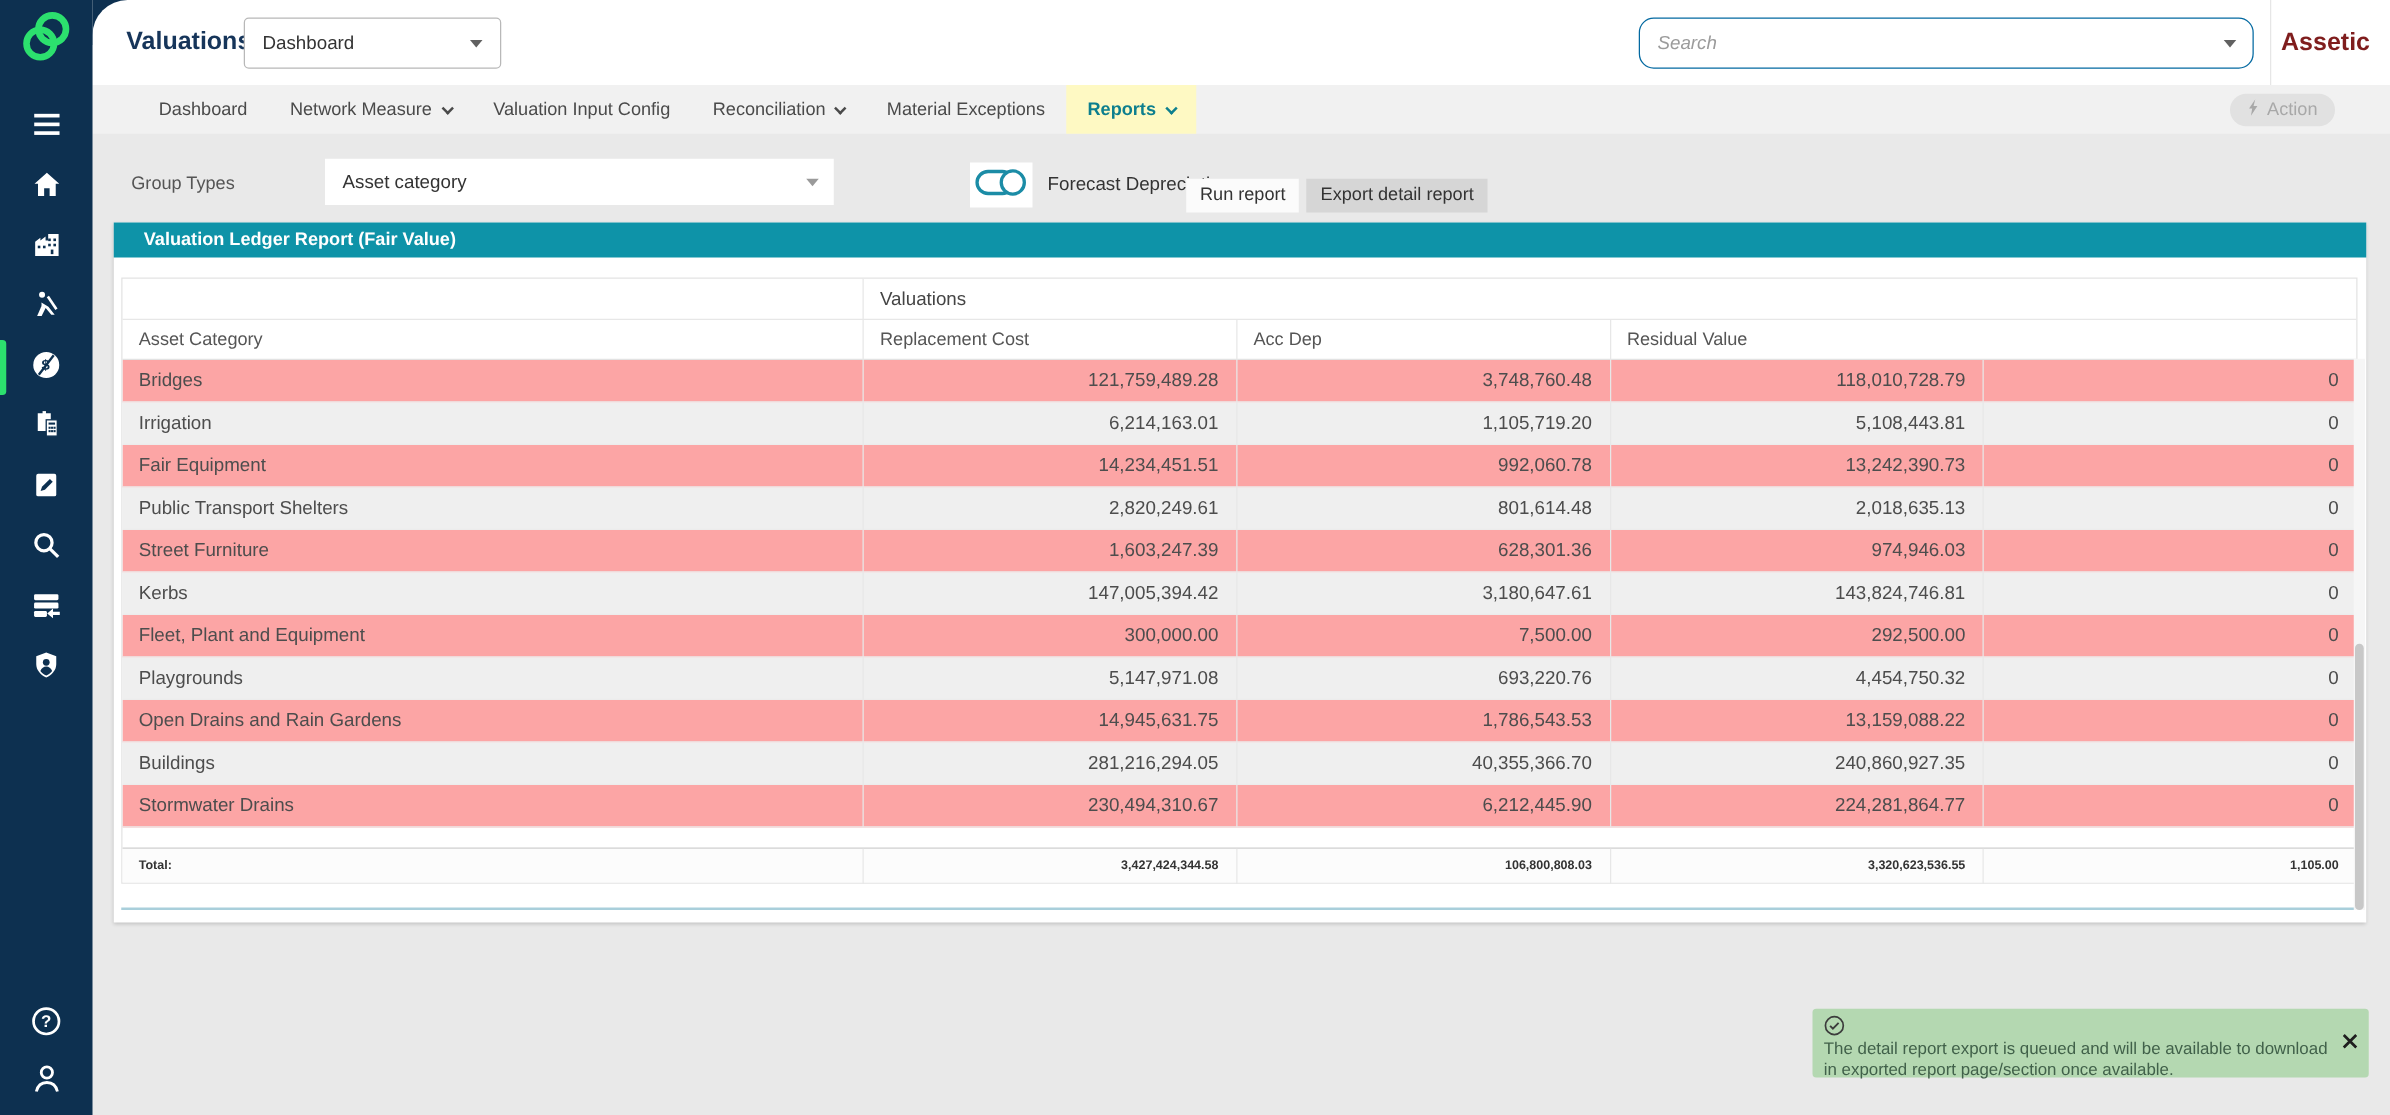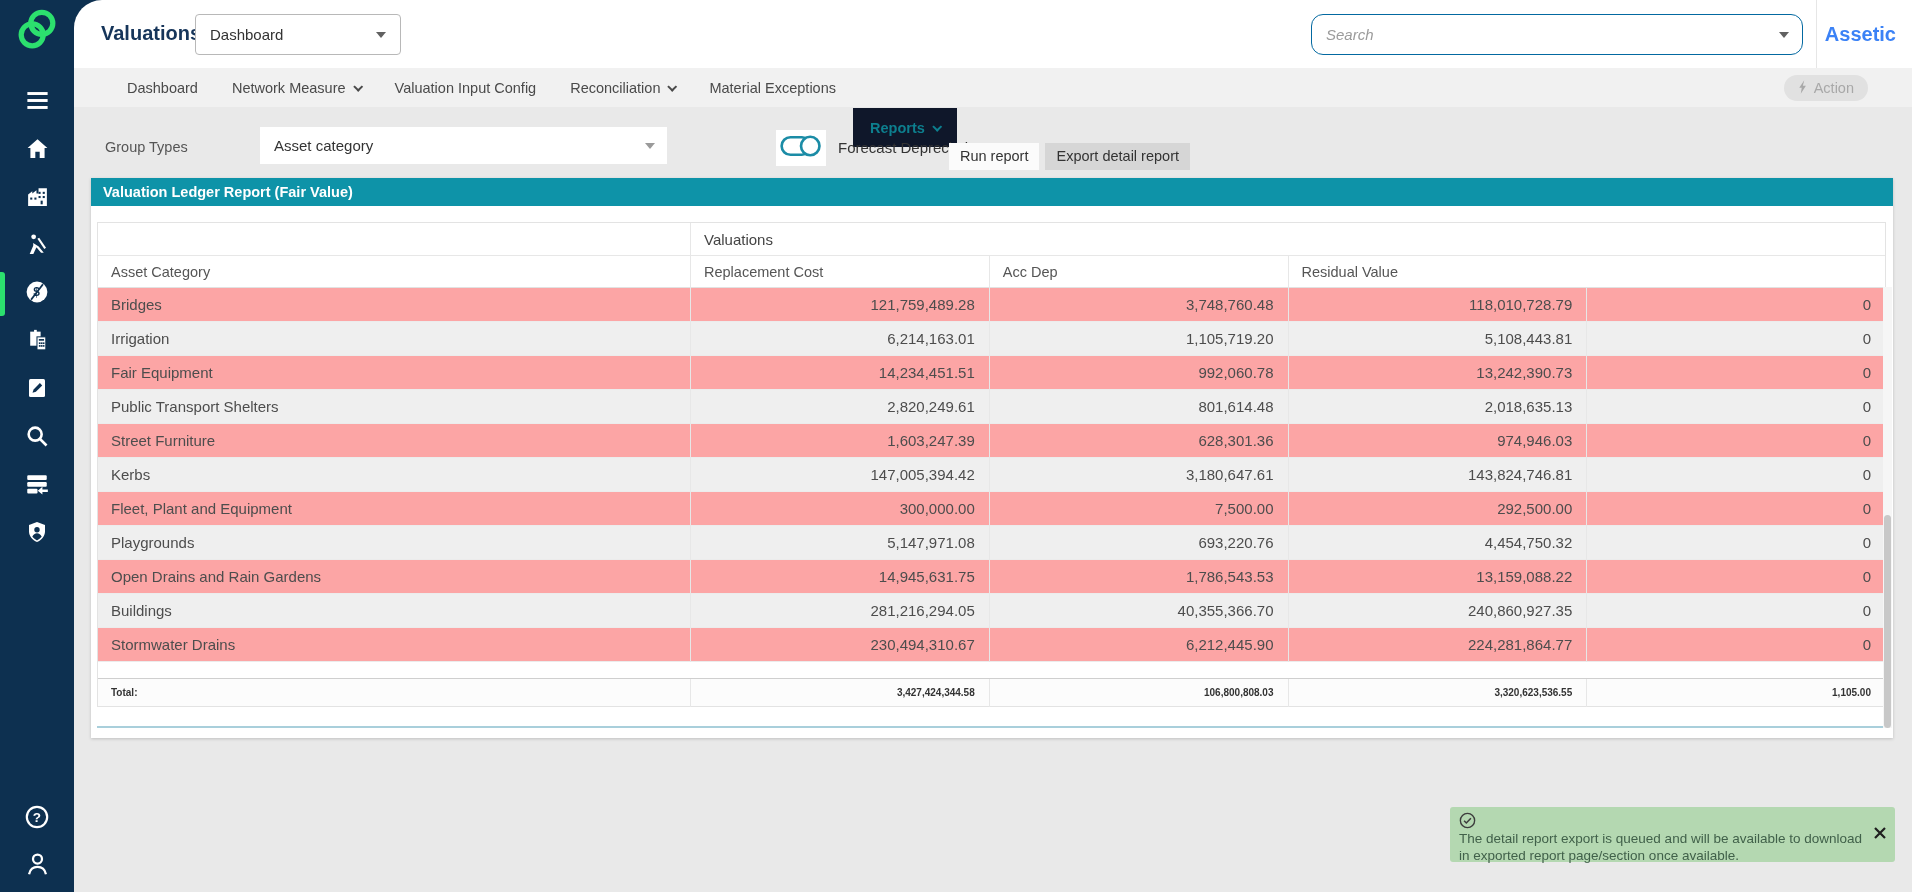--- a/index.html
+++ b/index.html
@@ -24,42 +24,42 @@
   #page-title { position:absolute; left:27px; top:22px; font-size:20px; font-weight:bold; color:#16355a; }
   #module-select { position:absolute; left:121px; top:14px; width:206px; height:41px; border:1px solid #b8b8b8; border-radius:4px; background:#fff; display:flex; align-items:center; cursor:pointer; }
   #module-select .val { padding-left:14px; font-size:15px; color:#333; }
   .caret-down { width:0; height:0; border-left:5px solid transparent; border-right:5px solid transparent; border-top:6px solid #616161; }
   #module-select .caret-down { position:absolute; right:14px; }
   #global-search { position:absolute; left:1237px; top:14px; width:492px; height:41px; }
   #global-search input { width:100%; height:100%; border:1px solid #0369a1; border-radius:12px; font-size:15px; padding:0 34px 0 14px; color:#c2410c; font-family:"Liberation Sans", sans-serif; background:#fff; }
   #global-search input::placeholder { color:#9b9b9b; font-style:italic; }
   #global-search .caret-down { position:absolute; right:14px; top:18px; }
   #header-divider { position:absolute; right:95px; top:0; height:68px; border-left:1px solid #e6e6e6; }
-  #brand { position:absolute; right:16px; top:23px; font-size:20px; font-weight:bold; color:#3b82f6; }
+  #brand { position:absolute; right:16px; top:23px; font-size:20px; font-weight:bold; color:#7f1d1d; }
   
   #tabbar { position:absolute; left:74px; top:68px; right:0; height:39px; background:#f1f1f1; z-index:2; }
   #tab-list { display:flex; height:39px; padding-left:36px; }
   .tab { height:39px; display:flex; align-items:center; padding:0 17px; font-size:14.5px; color:#4a4a4a; cursor:pointer; white-space:nowrap; }
-  .tab.active { background:#0f172a; color:#0d7f8e; font-weight:bold;margin-top:40px; }
+  .tab.active { background:#fef9c3; color:#0d7f8e; font-weight:bold; }
   .chev { display:inline-block; width:7px; height:7px; border-right:2px solid currentColor; border-bottom:2px solid currentColor; transform:rotate(45deg) translateY(-1px); margin-left:8px; }
   #action-btn { position:absolute; right:44px; top:7px; height:26px; border-radius:13px; background:#e1e1e1; color:#a8a8a8; font-size:14.5px; display:flex; align-items:center; padding:0 14px; gap:6px; cursor:default; }
   
   #group-types-label { position:absolute; left:105px; top:139px; font-size:14.5px; color:#555; z-index:2; }
   #group-types-select { position:absolute; left:260px; top:127px; width:407px; height:37px; background:#fff; display:flex; align-items:center; cursor:pointer; z-index:2; }
   #group-types-select .val { padding-left:14px; font-size:15px; color:#333; }
   #group-types-select .caret-down { position:absolute; right:12px; border-top-color:#9a9a9a; }
   #toggle-wrap { position:absolute; left:776px; top:130px; width:50px; height:36px; background:#fff; display:flex; align-items:center; justify-content:center; cursor:pointer; z-index:2; }
   #toggle-label { position:absolute; left:838px; top:139px; font-size:15px; color:#333; z-index:2; }
   #report-buttons { position:absolute; top:143px; right:722px; display:flex; gap:6px; z-index:2;padding-left:25px; }
   #report-buttons .rbtn { height:27px; line-height:27px; padding:0 11px; font-size:14.5px; color:#333; cursor:pointer; }
   #run-report-btn { background:#fbfbfb; }
   #export-detail-btn { background:#d6d6d6; }
   
   #panel { position:absolute; left:91px; top:178px; width:1802px; height:560px; background:#fff; box-shadow:0 1px 3px rgba(0,0,0,.18); z-index:2; }
-  #panel-titlebar { height:28px; background:#0e93a8; color:#fff; font-size:14.5px; font-weight:bold; line-height:28px; padding-left:12px; }
+  #panel-titlebar { height:28px; background:#0e93a8; color:#fff; font-size:14.5px; font-weight:bold; line-height:28px; padding-left:24px; }
   #table-wrap { position:absolute; left:6px; right:7px; top:44px; border:1px solid #e3e3e3; }
   .grid-row { display:grid; grid-template-columns:592px 1fr 1fr 1fr 1fr; }
   .cc { padding-left:13px; text-align:left; }
   .cn { padding-right:14px; text-align:right; }
   .bL { border-left:1px solid #e7e7e7; }
   #group-header-row { height:33px; line-height:33px; font-size:15px; color:#444; border-bottom:1px solid #e7e7e7; grid-template-columns:592px 1fr; }
   #col-header-row { height:32px; line-height:32px; font-size:14.5px; color:#555; border-bottom:1px solid #e2e2e2; }
   #col-header-row > div { padding-left:13px; }
   #rows { height:390px; overflow:hidden; }
   .t-row { height:34px; line-height:34px; font-size:15px; color:#4d4d4d; border-bottom:1px solid #ececec; background:#fca5a5; }

